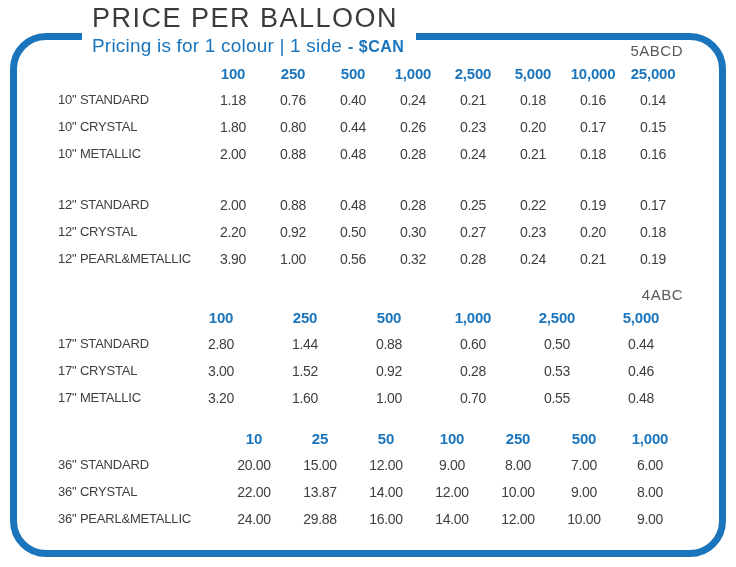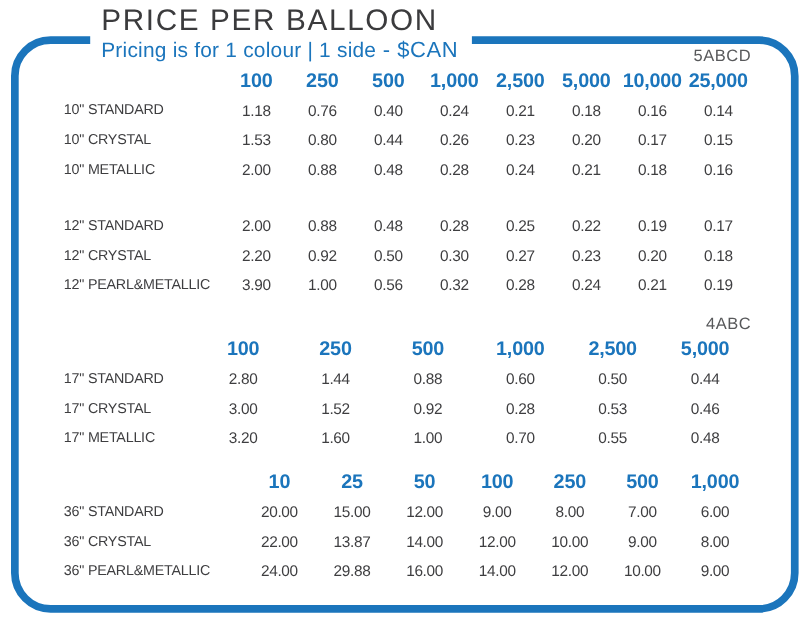--- a/index.html
+++ b/index.html
@@ -6,32 +6,32 @@
   body{font-family:"Liberation Sans", sans-serif;}
   .stage{position:relative;width:736px;height:567px;background:#ffffff;overflow:hidden;}
 
   .frame{position:absolute;left:10px;top:33px;right:10px;bottom:10px;
          border:7px solid #1b75bc;border-radius:36px;z-index:1;}
 
   .title-box{position:absolute;left:82px;top:0;z-index:3;background:#ffffff;
              padding:2px 12px 2px 10px;white-space:nowrap;}
   .title{font-size:27px;line-height:32px;color:#3b3b3d;letter-spacing:1.5px;font-weight:400;}
   .subtitle{font-size:19px;line-height:24px;color:#1b75bc;letter-spacing:0.2px;}
-  .currency{font-size:20px;font-weight:normal;color:#1b75bc;margin-left:6px;letter-spacing:0.5px;}
+  .currency{font-size:16px;font-weight:bold;color:#1b75bc;margin-left:6px;letter-spacing:0.5px;}
 
   .content{position:absolute;left:58px;top:42px;width:625px;z-index:2;}
 
   .tbl + .tbl{margin-top:14px;}
   .code{height:18px;line-height:18px;text-align:right;font-size:15px;
         color:#58595b;letter-spacing:0.5px;}
   .row{display:flex;align-items:center;height:27px;}
   .hrow{height:26px;}
   .rlabel{flex:1;font-size:13px;color:#3e3e40;letter-spacing:-0.2px;text-align:left;}
   .cell{text-align:center;font-size:14px;color:#3e3e40;letter-spacing:-0.3px;}
-  .cell.head{font-size:18px;font-weight:bold;color:#1b75bc;letter-spacing:-0.2px;}
+  .cell.head{font-size:15px;font-weight:bold;color:#1b75bc;letter-spacing:-0.2px;}
   .cols8 .cell{width:60px;}
   .cols6 .cell{width:84px;}
   .cols7 .cell{width:66px;}
   .group + .group{margin-top:24px;}
 </style>
 </head>
 <body>
 
 <div class="stage">
   <div class="frame"></div>
@@ -62,21 +62,21 @@
             <div class="cell">0.76</div>
             <div class="cell">0.40</div>
             <div class="cell">0.24</div>
             <div class="cell">0.21</div>
             <div class="cell">0.18</div>
             <div class="cell">0.16</div>
             <div class="cell">0.14</div>
           </div>
           <div class="row">
             <div class="rlabel">10" CRYSTAL</div>
-            <div class="cell">1.53</div>
+            <div class="cell">1.80</div>
             <div class="cell">0.80</div>
             <div class="cell">0.44</div>
             <div class="cell">0.26</div>
             <div class="cell">0.23</div>
             <div class="cell">0.20</div>
             <div class="cell">0.17</div>
             <div class="cell">0.15</div>
           </div>
           <div class="row">
             <div class="rlabel">10" METALLIC</div>

